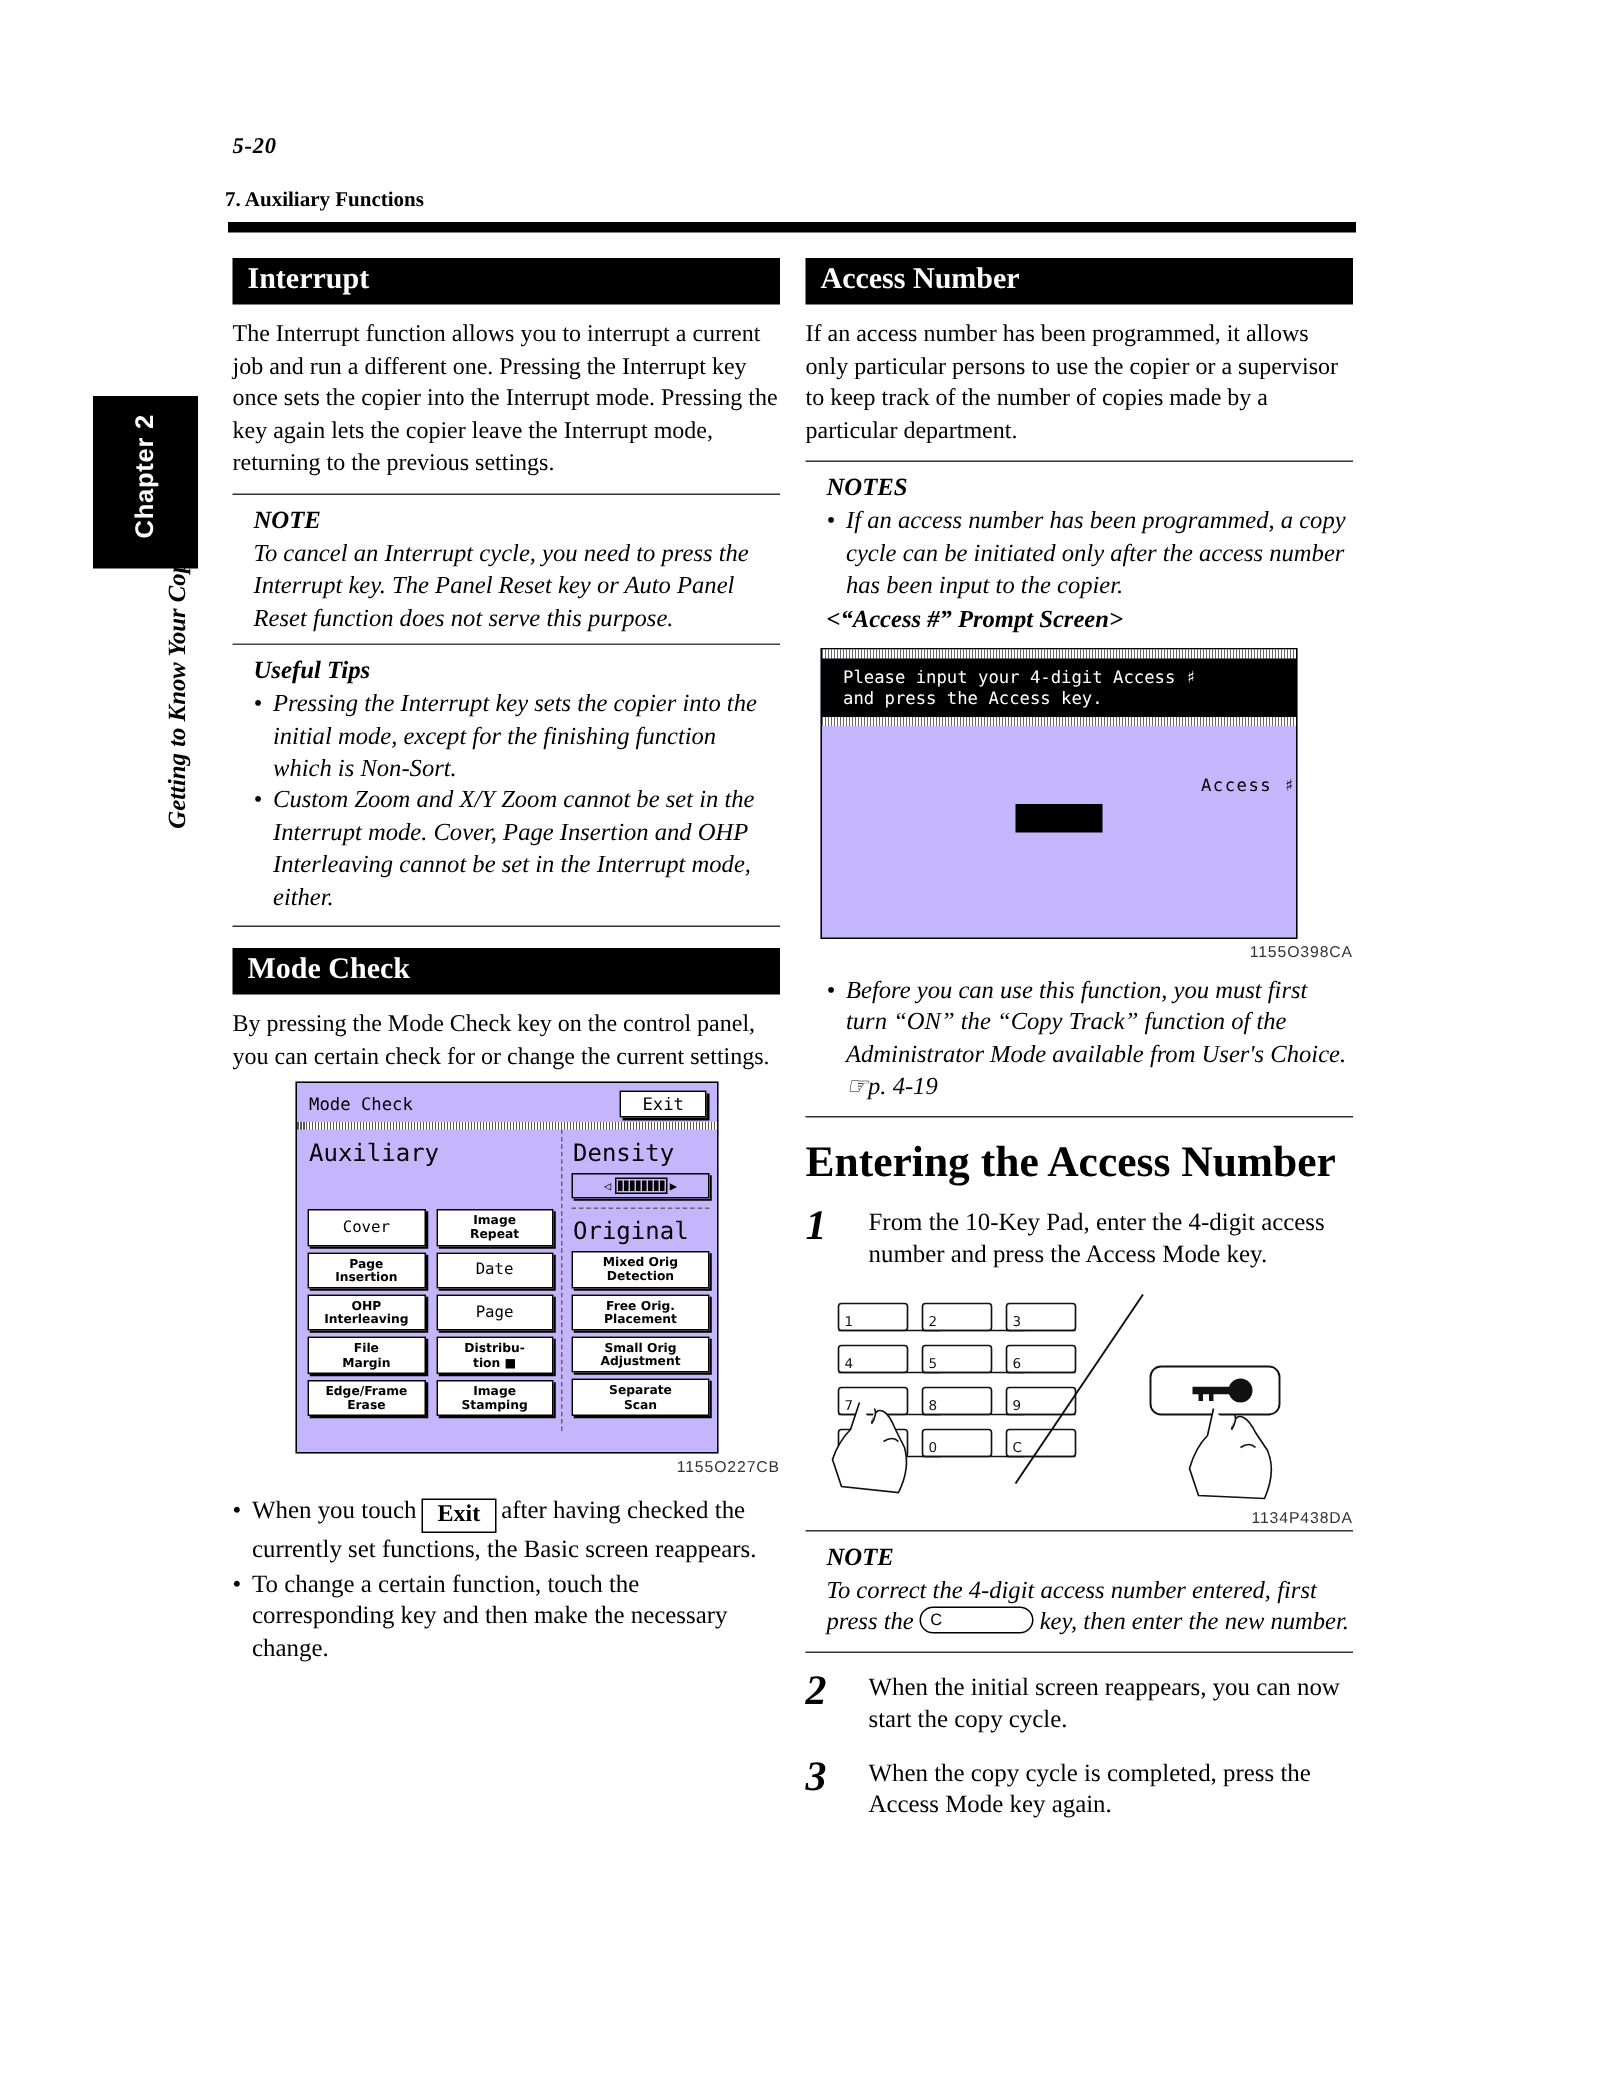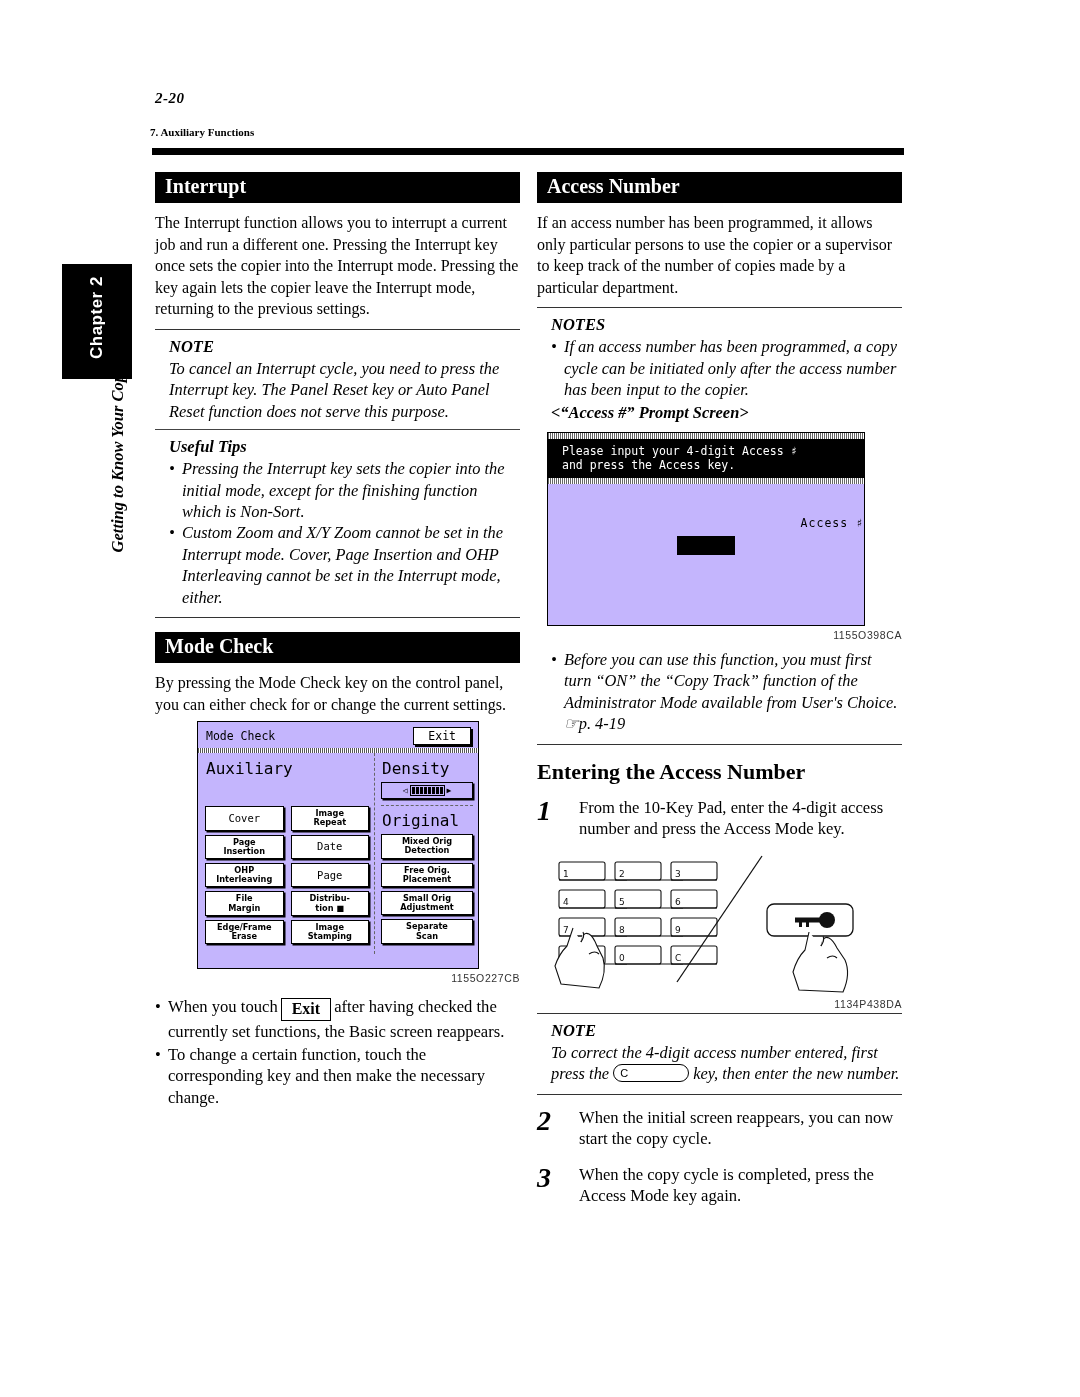--- a/index.html
+++ b/index.html
@@ -38,21 +38,21 @@
     transform-origin:center center;
     text-align:center;
     font-style:italic;font-weight:bold;font-size:16.5px;
     white-space:nowrap;
   }
 
   
   .folio{position:absolute;left:155px;top:90px;
     font-style:italic;font-weight:bold;font-size:15px;letter-spacing:.5px;}
   .runhead{position:absolute;left:150px;top:126px;
-    font-weight:bold;font-size:11px;}
+    font-weight:bold;font-size:14px;}
   .headrule{position:absolute;left:152px;top:148px;width:752px;height:7px;background:#000;}
 
   
   .col{position:absolute;width:365px;}
   .col-left{left:155px;top:172px;}
   .col-right{left:537px;top:172px;}
 
   .bar-head{
     background:#000000;color:#fff;
     font-weight:bold;font-size:20px;
@@ -76,21 +76,21 @@
     padding-left:13px;position:relative;margin-bottom:0px;
   }
   .tips-list li:before{content:"\2022";position:absolute;left:0;top:0;}
   .plain-list{list-style:none;margin:0;padding:0;}
   .plain-list li{
     font-size:16.6px;line-height:21.6px;
     padding-left:13px;position:relative;margin-bottom:1px;
   }
   .plain-list li:before{content:"\2022";position:absolute;left:0;top:0;}
 
-  .sub-head{font-weight:bold;font-size:22px;margin:14px 0 12px 0;}
+  .sub-head{font-weight:bold;font-size:29px;margin:14px 0 12px 0;}
 
   
   .step{display:flex;margin:0 0 14px 0;}
   .step-num{
     width:42px;flex:0 0 42px;
     font-style:italic;font-weight:bold;font-size:28px;
     line-height:26px;padding-top:1px;
   }
   .step-txt{font-size:16.6px;line-height:21.6px;flex:1;}
 
@@ -173,21 +173,21 @@
 
   
   .kp-wrap{position:relative;height:150px;margin-top:6px;}
   .kp-cap{font-family:"Liberation Sans",sans-serif;font-size:10.5px;letter-spacing:.6px;text-align:right;color:#333;}
 </style>
 </head>
 <body>
 
 <div class="page">
 
-  <div class="folio">2-20</div>
+  <div class="folio">5-20</div>
   <div class="runhead">7. Auxiliary Functions</div>
   <div class="headrule"></div>
 
   <div class="rail">
     <div class="chapter-tab">
       <span>Chapter 2</span>
     </div>
     <div class="rail-label">Getting to Know Your Copier</div>
   </div>
 
@@ -206,21 +206,21 @@
     <div class="note-block">
       <div class="note-title">Useful Tips</div>
       <ul class="tips-list">
         <li>Pressing the Interrupt key sets the copier into the initial mode, except for the finishing function which is Non-Sort.</li>
         <li>Custom Zoom and X/Y Zoom cannot be set in the Interrupt mode. Cover, Page Insertion and OHP Interleaving cannot be set in the Interrupt mode, either.</li>
       </ul>
     </div>
     <hr class="hr">
 
     <div class="bar-head" style="margin-top:14px;">Mode Check</div>
-    <p class="body-p">By pressing the Mode Check key on the control panel, you can either check for or change the current settings.</p>
+    <p class="body-p">By pressing the Mode Check key on the control panel, you can certain check for or change the current settings.</p>
 
     <div class="fig">
       <div class="lcd mc">
         <div class="mc-top">
           <div class="mc-title">Mode Check</div>
           <div class="mc-exit">Exit</div>
         </div>
         <div class="mc-strip"></div>
         <div class="mc-body">
           <div class="mc-left">

